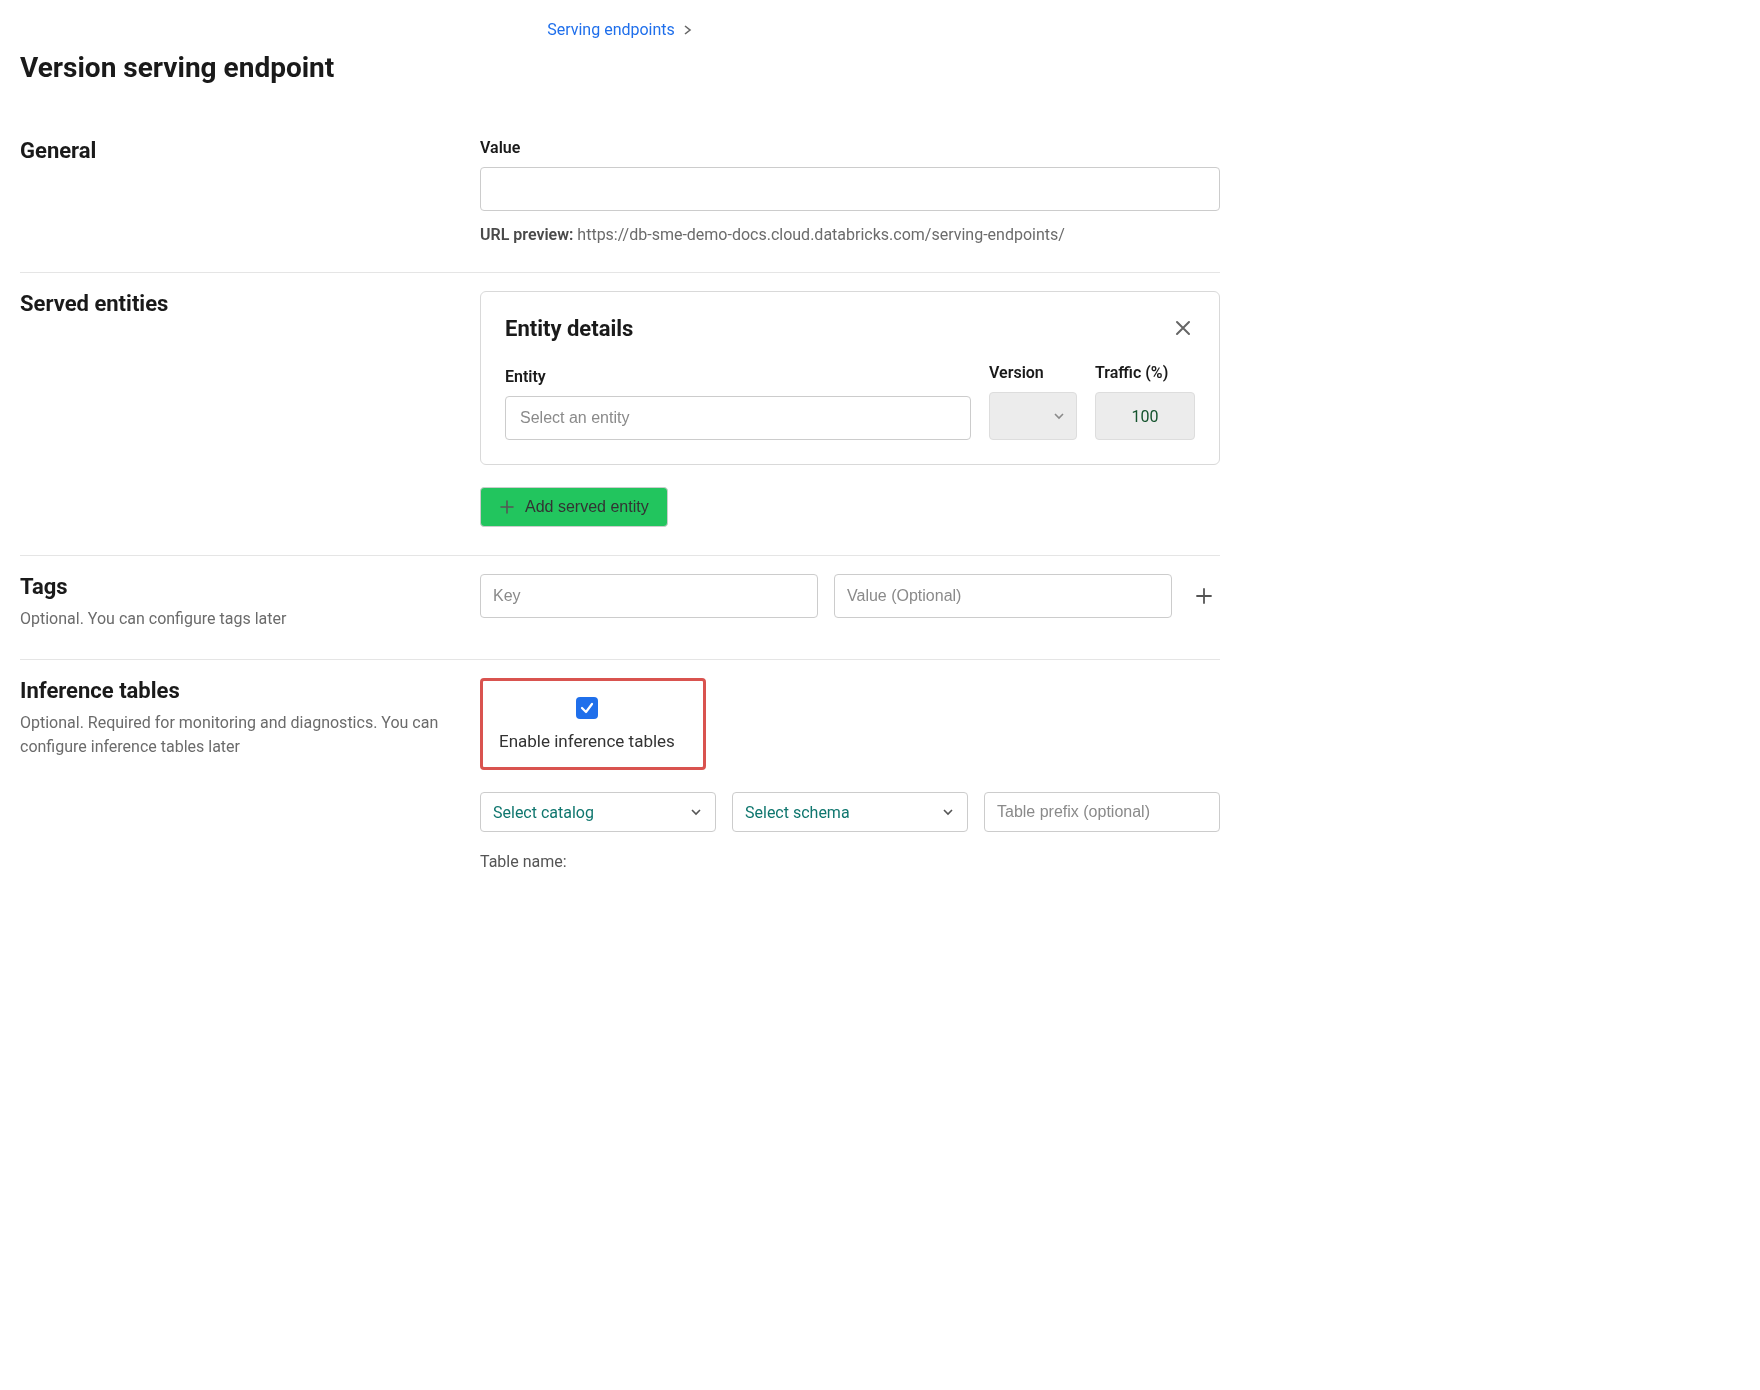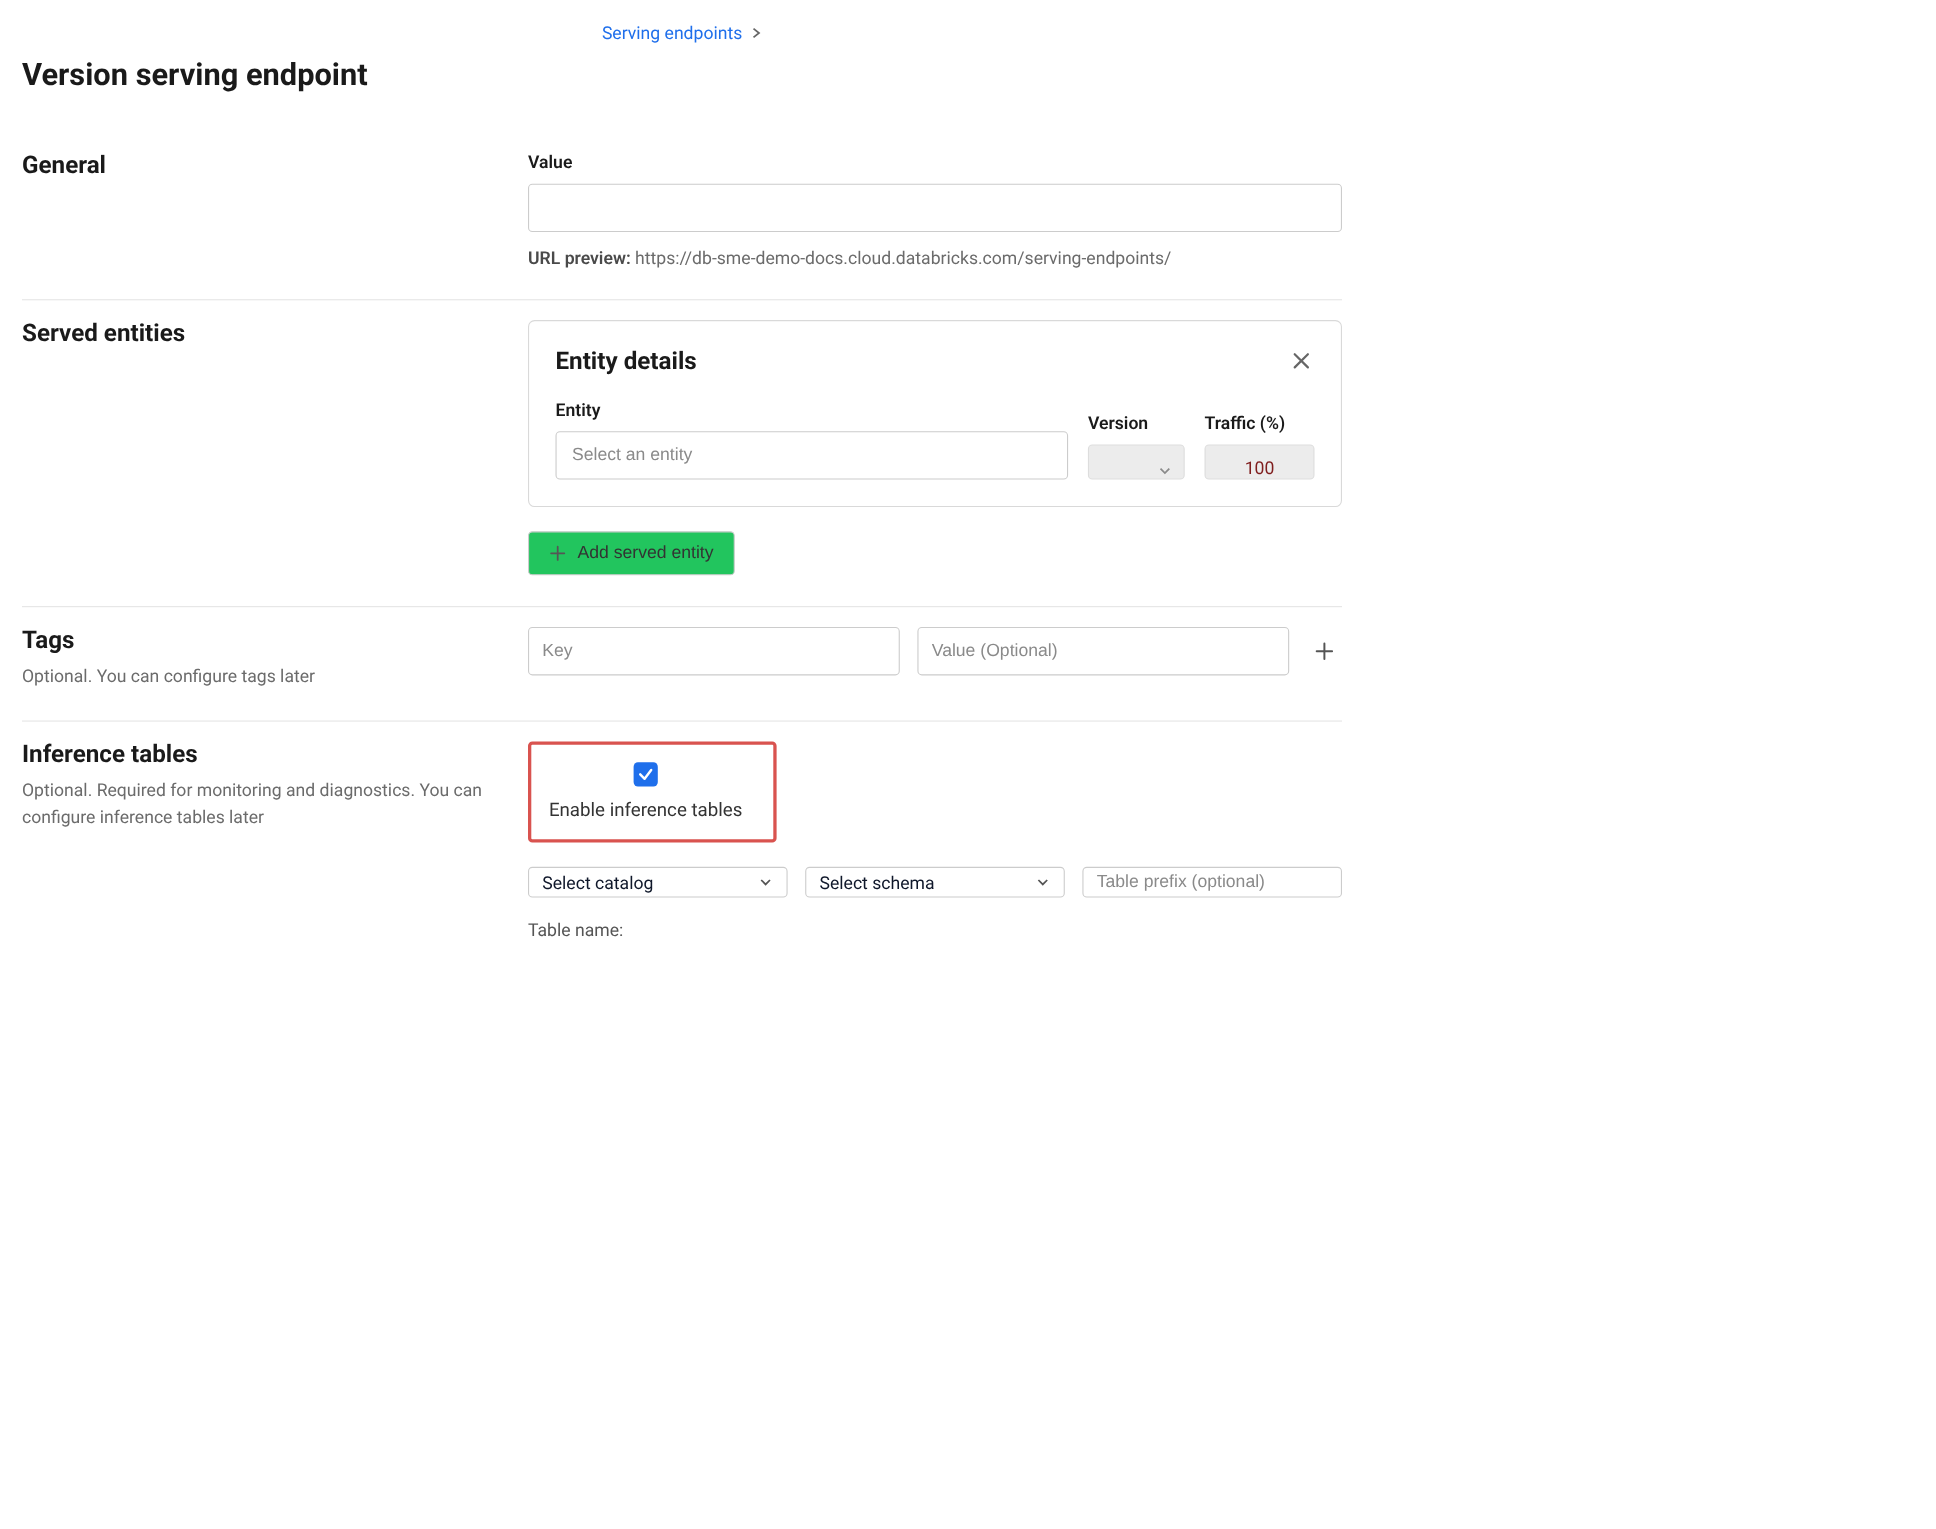--- a/index.html
+++ b/index.html
@@ -100,26 +100,26 @@
       gap: 18px;
       align-items: flex-end;
     }
     .ef { display: flex; flex-direction: column; }
     .ef .field-label { margin-bottom: 10px; }
     .ef-entity { flex: 1; }
     .ef-version { flex: 0 0 88px; }
     .ef-traffic { flex: 0 0 100px; }
     .select-disabled, .input-disabled {
       background: #ececec;
-      color: #7f1d1d;
+      color: #14532d;
       border: 1px solid #ddd;
-      height: 32px;
-      border-radius: 4px;
-      display: flex;
-      align-items: flex-end;
+      height: 48px;
+      border-radius: 4px;
+      display: flex;
+      align-items: center;
       justify-content: center;
       font-size: 16px;
       padding: 0 8px;
       position: relative;
     }
     .select-disabled .caret {
       position: absolute;
       right: 10px;
     }
     .entity-input {
@@ -182,29 +182,29 @@
     .inf-checkbox-row .cblabel {
       font-size: 17px;
       color: #333;
     }
     .inf-selects {
       display: flex;
       gap: 16px;
     }
     .inf-selects .select-like, .inf-selects .text-input {
       flex: 1;
-      height: 28px;
+      height: 40px;
       border: 1px solid #ccc;
       border-radius: 4px;
       padding: 0 12px;
       font-size: 16px;
       display: flex;
       align-items: center;
       position: relative;
-      color: #0f172a;
+      color: #0f766e;
       background: #fff;
     }
     .select-like .caret {
       position: absolute;
       right: 12px;
       color: #555;
     }
     .table-name {
       margin-top: 20px;
       font-size: 16px;

